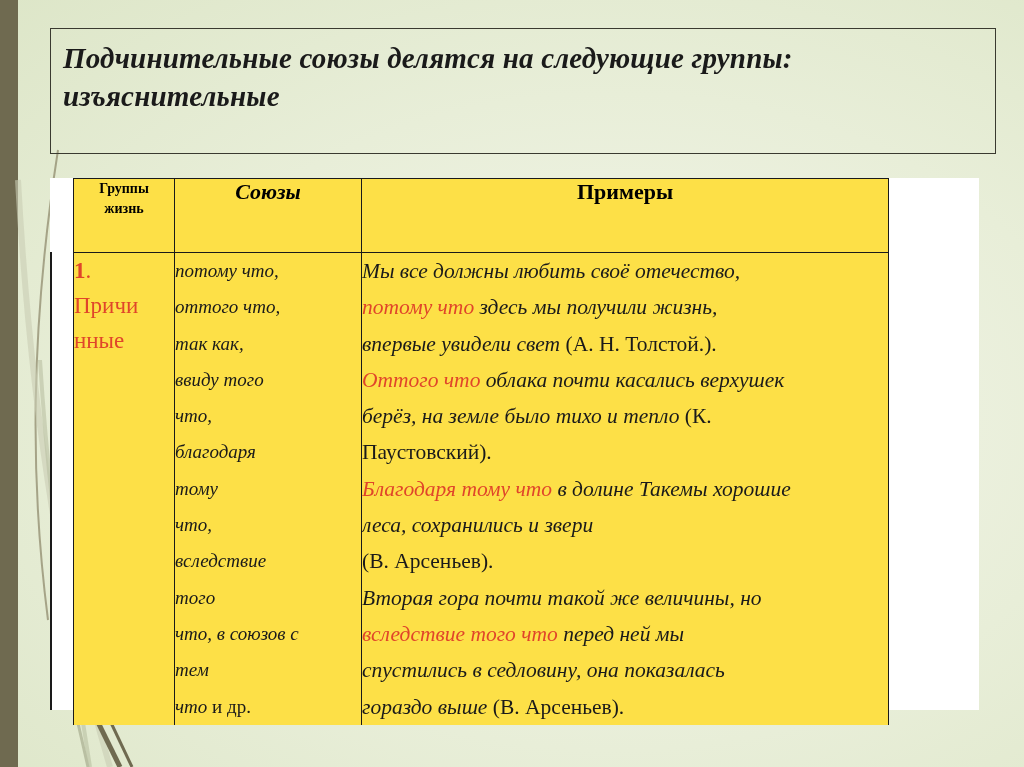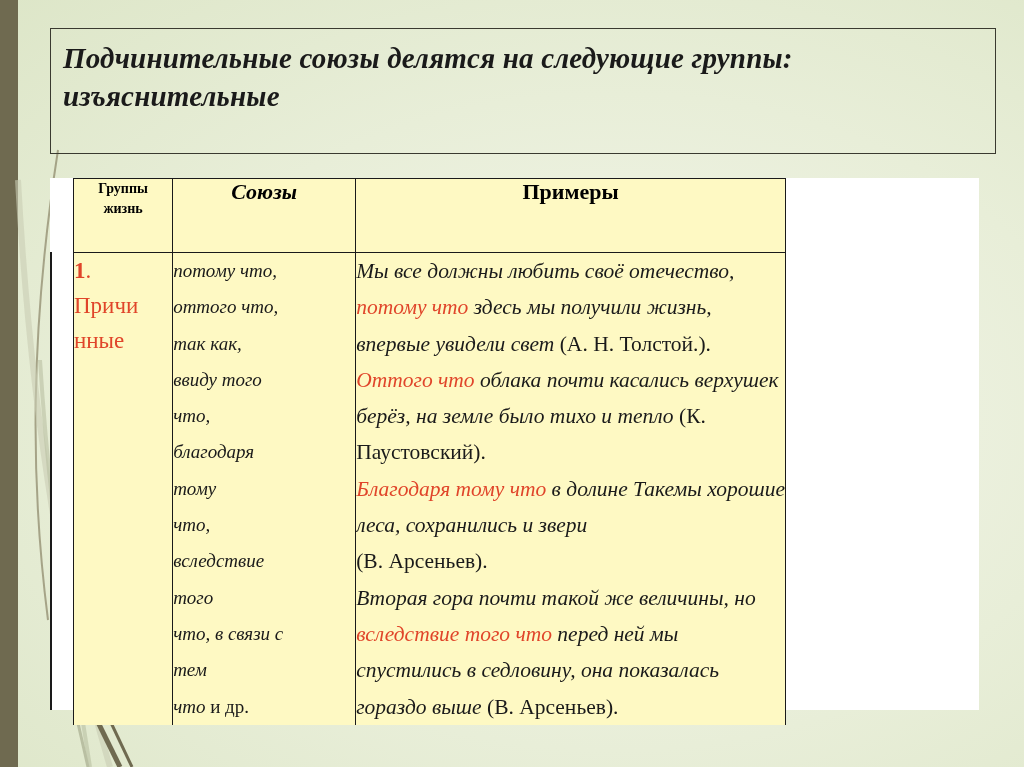--- a/index.html
+++ b/index.html
@@ -24,22 +24,22 @@
   }
   .table-sheet {
     position: absolute; left: 50px; top: 178px; width: 929px; height: 532px;
     background: #ffffff;
   }
   .left-rail {
     position: absolute; left: 50px; top: 252px; width: 0; height: 458px;
     border-left: 2px solid #1a1a1a;
   }
   table.conj {
-    position: absolute; left: 73px; top: 178px; width: 713px; height: 533px;
-    border-collapse: collapse; background: #fef9c3;
+    position: absolute; left: 73px; top: 178px; width: 816px; height: 533px;
+    border-collapse: collapse; background: #fde047;
   }
   table.conj th, table.conj td {
     border: 1.5px solid #1a1a1a; vertical-align: top; padding: 0;
   }
   table.conj tr.last td { border-bottom: none; }
   th.c1 { width: 100px; height: 73px; text-align: center; font-weight: bold; font-size: 14px; line-height: 20px; padding-top: 8px; }
   th.c2 { width: 186px; text-align: center; font-weight: bold; font-size: 22px; padding-top: 10px; font-style: italic; }
   th.c3 { text-align: center; font-weight: bold; font-size: 22px; padding-top: 10px; }
   td.group { padding: 4px 0 0 10px; color: #e0452a; font-size: 23px; line-height: 35px; }
   td.group .num { font-weight: bold; }
@@ -97,21 +97,21 @@
         <span class="line">потому что,</span>
         <span class="line">оттого что,</span>
         <span class="line">так как,</span>
         <span class="line">ввиду того</span>
         <span class="line">что,</span>
         <span class="line">благодаря</span>
         <span class="line">тому</span>
         <span class="line">что,</span>
         <span class="line">вследствие</span>
         <span class="line">того</span>
-        <span class="line">что, в связи с</span>
+        <span class="line">что, в союзов с</span>
         <span class="line">тем</span>
         <span class="line"><span>что</span><span class="plain"> и др.</span></span>
       </td>
       <td class="examples">
         <span class="line it">Мы все должны любить своё отечество,</span>
         <span class="line"><span class="hl">потому что</span><span class="it"> здесь мы получили жизнь,</span></span>
         <span class="line"><span class="it">впервые увидели свет </span><span class="rm">(А. Н. Толстой.).</span></span>
 
         <span class="line"><span class="hl">Оттого что</span><span class="it"> облака почти касались верхушек</span></span>
         <span class="line"><span class="it">берёз, на земле было тихо и тепло </span><span class="rm">(К.</span></span>

